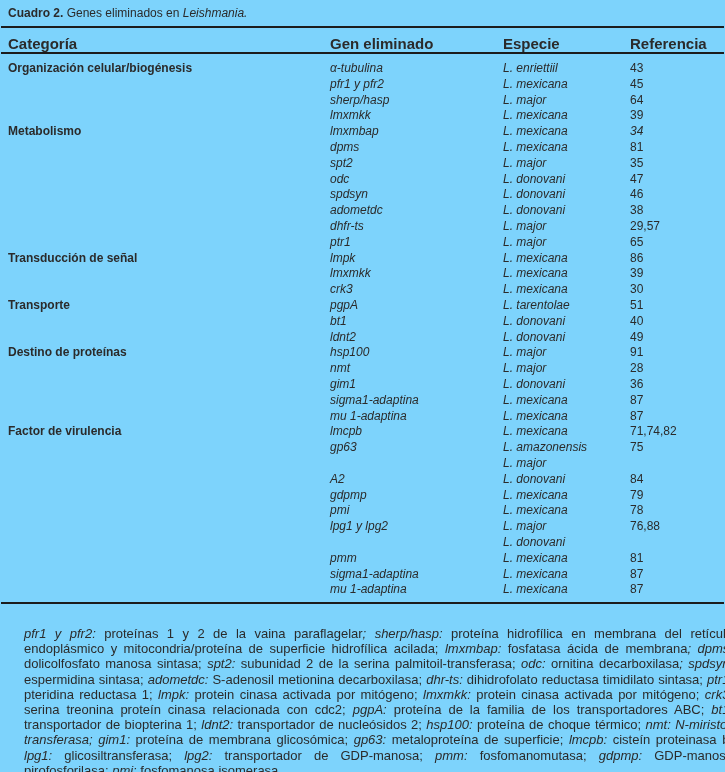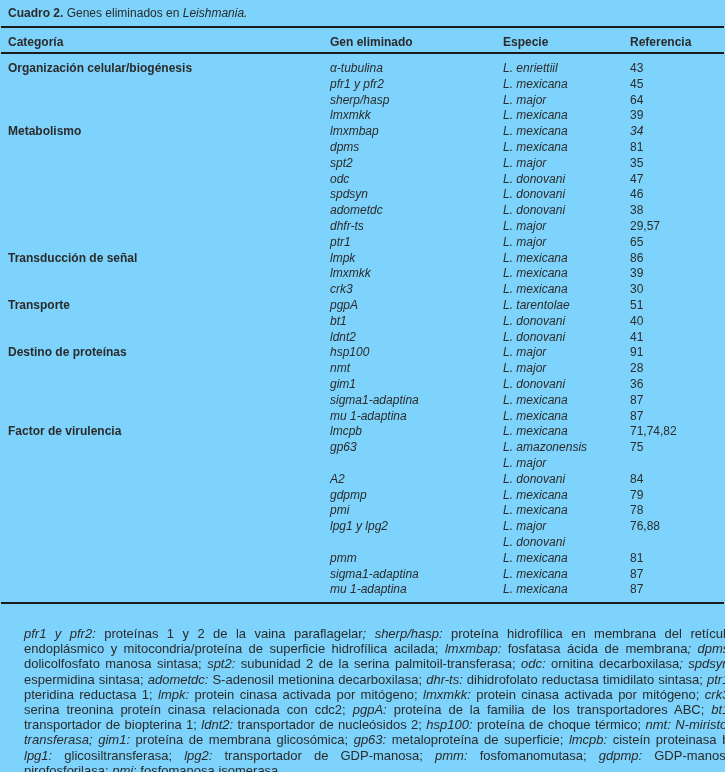--- a/index.html
+++ b/index.html
@@ -5,21 +5,21 @@
   html,body { margin:0; padding:0; background:#ffffff; }
   .page { position:relative; width:725px; height:772px; background:#7dd3fc;
           font-family:"Liberation Sans", sans-serif; color:#2b2b2b; overflow:hidden; }
   .b { font-weight:bold; }
   .i { font-style:italic; }
   .title { position:absolute; top:6px; left:8px; font-size:12px; white-space:nowrap; }
   .rule { position:absolute; left:1px; right:1px; height:2px; background:#1c1c1c; }
   .rule-top { top:26px; }
   .rule-mid { top:52px; }
   .rule-bottom { top:602px; }
-  .thead { position:absolute; top:35px; left:0; right:0; height:16px; font-size:12px; }
+  .thead { position:absolute; top:35px; left:0; right:0; height:16px; font-size:15px; }
   .cell { position:absolute; top:0; white-space:nowrap; }
   .col-cat  { left:8px; }
   .col-gene { left:330px; }
   .col-sp   { left:503px; }
   .col-ref  { left:630px; }
   .tbody { position:absolute; top:61px; left:0; right:0; font-size:12px; }
   .row { position:relative; }
   .footnote { position:absolute; top:610px; left:8px; width:709px; margin:16px;
               font-size:13px; line-height:15.2px; text-align:justify; }
 </style>
@@ -126,21 +126,21 @@
         <span class="cell col-ref">51</span>
       </div>
       <div class="row" style="height: 15.8px;">
         <span class="cell col-gene i">bt1</span>
         <span class="cell col-sp i" style="top: 0px;">L. donovani</span>
         <span class="cell col-ref">40</span>
       </div>
       <div class="row" style="height: 15.8px;">
         <span class="cell col-gene i">ldnt2</span>
         <span class="cell col-sp i" style="top: 0px;">L. donovani</span>
-        <span class="cell col-ref">41</span>
+        <span class="cell col-ref">49</span>
       </div>
       <div class="row" style="height: 15.8px;">
         <span class="cell col-cat b">Destino de proteínas</span>
         <span class="cell col-gene i">hsp100</span>
         <span class="cell col-sp i" style="top: 0px;">L. major</span>
         <span class="cell col-ref">91</span>
       </div>
       <div class="row" style="height: 15.8px;">
         <span class="cell col-gene i">nmt</span>
         <span class="cell col-sp i" style="top: 0px;">L. major</span>

